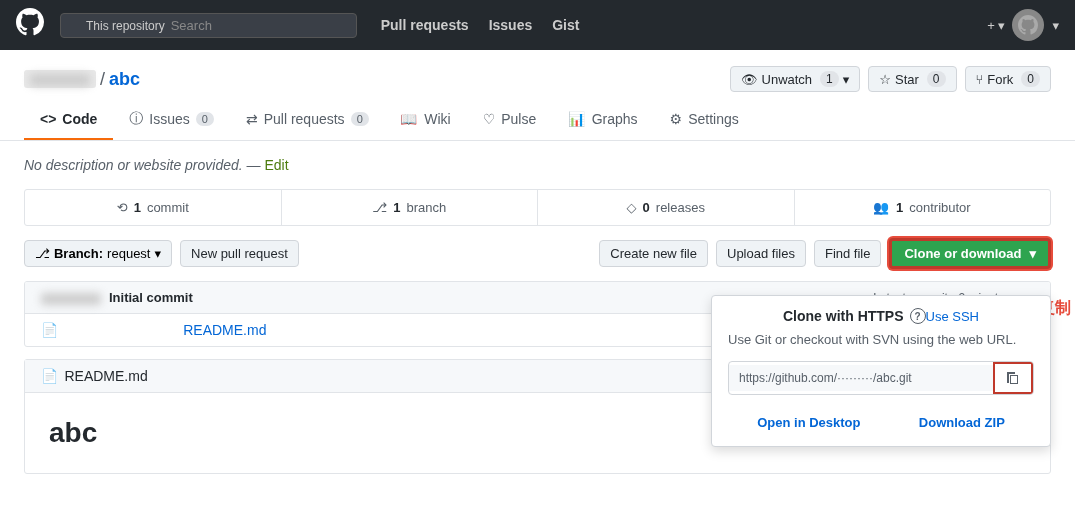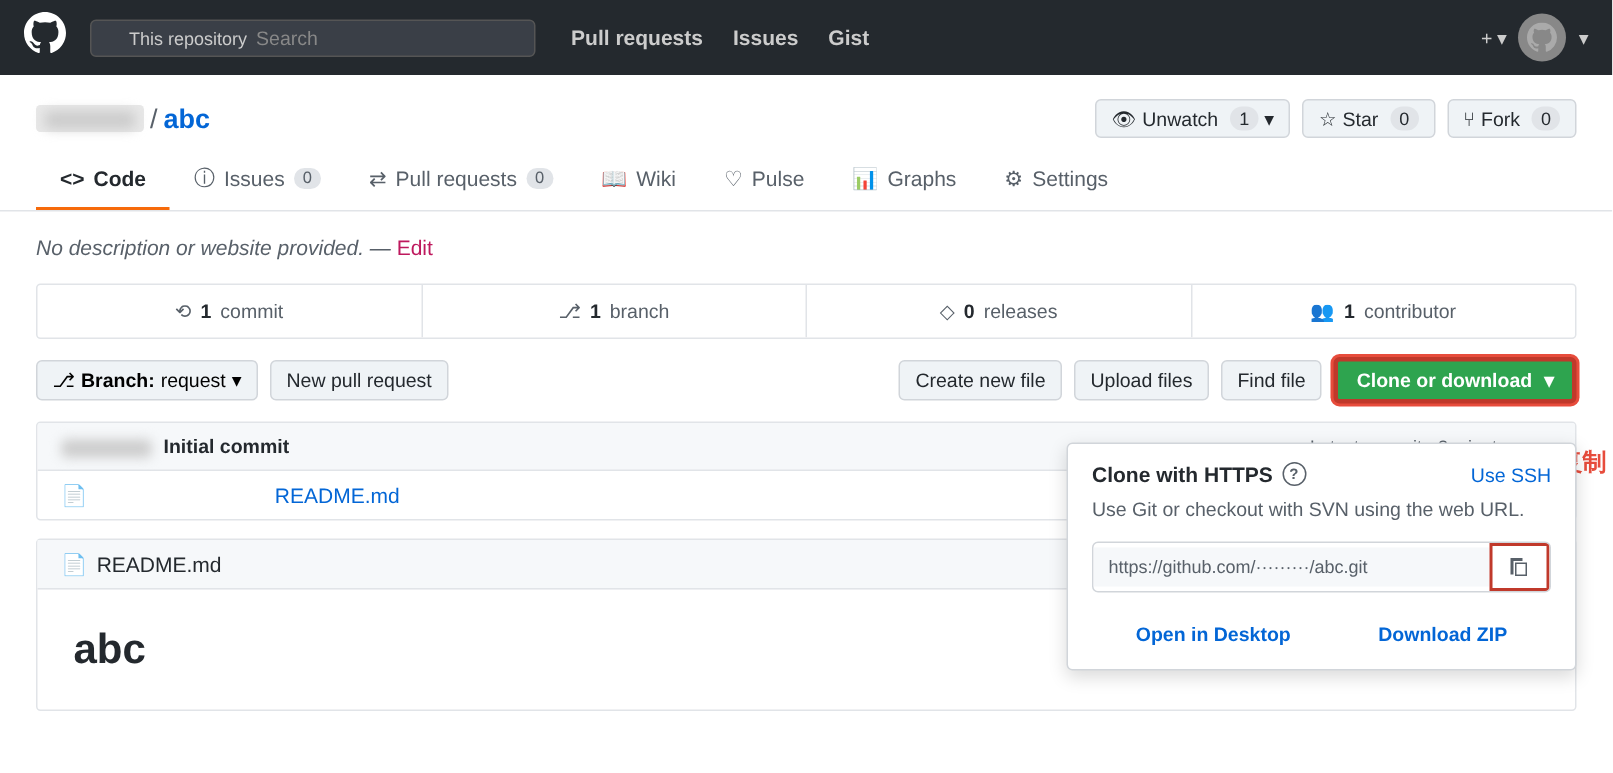--- a/index.html
+++ b/index.html
@@ -29,21 +29,21 @@
     .repo-action-btn .count { background: #e1e4e8; border-radius: 20px; padding: 1px 6px; font-size: 12px; margin-left: 4px; }
 
     
     .tabs { border-bottom: 1px solid #e1e4e8; padding: 0 24px; display: flex; gap: 0; }
     .tab { display: flex; align-items: center; gap: 6px; padding: 10px 16px; font-size: 14px; cursor: pointer; color: #586069; border-bottom: 2px solid transparent; text-decoration: none; }
     .tab.active { color: #24292e; font-weight: 600; border-bottom: 2px solid #f66a0a; }
     .tab .badge { background: #e1e4e8; border-radius: 20px; padding: 1px 6px; font-size: 11px; }
 
     
     .description { padding: 16px 24px; font-style: italic; color: #586069; font-size: 14px; }
-    .description a { color: #be185d; text-decoration: none; font-style: normal; }
+    .description a { color: #4d7c0f; text-decoration: none; font-style: normal; }
 
     
     .stats-bar { margin: 0 24px; border: 1px solid #e1e4e8; border-radius: 3px; display: flex; overflow: hidden; }
     .stat-item { flex: 1; display: flex; align-items: center; justify-content: center; gap: 6px; padding: 10px; font-size: 13px; color: #586069; border-right: 1px solid #e1e4e8; }
     .stat-item:last-child { border-right: none; }
     .stat-num { font-weight: 600; color: #24292e; }
 
     
     .file-toolbar { margin: 12px 24px; display: flex; align-items: center; gap: 8px; }
     .branch-selector { display: flex; align-items: center; gap: 4px; padding: 5px 10px; background: #eff3f6; border: 1px solid #d1d5da; border-radius: 4px; font-size: 13px; cursor: pointer; }
@@ -65,21 +65,21 @@
     .file-commit { color: #586069; flex: 1; padding: 0 16px; }
     .file-time { color: #586069; font-size: 12px; margin-left: auto; }
 
     
     .readme { margin: 12px 24px; border: 1px solid #e1e4e8; border-radius: 3px; }
     .readme-header { background: #f6f8fa; padding: 8px 16px; border-bottom: 1px solid #e1e4e8; font-size: 14px; display: flex; align-items: center; gap: 6px; }
     .readme-body { padding: 24px; font-size: 28px; font-weight: 600; color: #24292e; }
 
     
     .clone-dropdown { position: absolute; right: 24px; top: 295px; width: 340px; background: #fff; border: 1px solid #d1d5da; border-radius: 4px; box-shadow: 0 4px 12px rgba(0,0,0,0.15); z-index: 100; }
-    .clone-header { display: flex; justify-content: space-between; align-items: center; padding: 12px 16px 4px; }
+    .clone-header { display: flex; justify-content: center; align-items: center; padding: 12px 16px 4px; }
     .clone-title { font-weight: 600; font-size: 14px; display: flex; align-items: center; gap: 6px; }
     .clone-ssh-link { color: #0366d6; font-size: 13px; text-decoration: none; cursor: pointer; }
     .clone-desc { padding: 4px 16px 10px; font-size: 13px; color: #586069; }
     .clone-url-row { display: flex; align-items: center; margin: 4px 16px 12px; border: 1px solid #d1d5da; border-radius: 4px; overflow: hidden; }
     .clone-url-input { flex: 1; padding: 6px 10px; font-size: 12px; border: none; outline: none; color: #586069; background: #f6f8fa; }
     .clone-copy-btn { padding: 6px 10px; background: #fff; border-left: 1px solid #d1d5da; cursor: pointer; display: flex; align-items: center; border: none; border-left: 1px solid #d1d5da; color: #586069; }
     .clone-copy-btn-highlighted { border: 2px solid #c0392b; background: #fff; }
     .clone-actions { display: flex; justify-content: space-around; padding: 8px 16px 16px; }
     .clone-action-link { color: #0366d6; font-size: 13px; text-decoration: none; cursor: pointer; font-weight: 600; }
 

